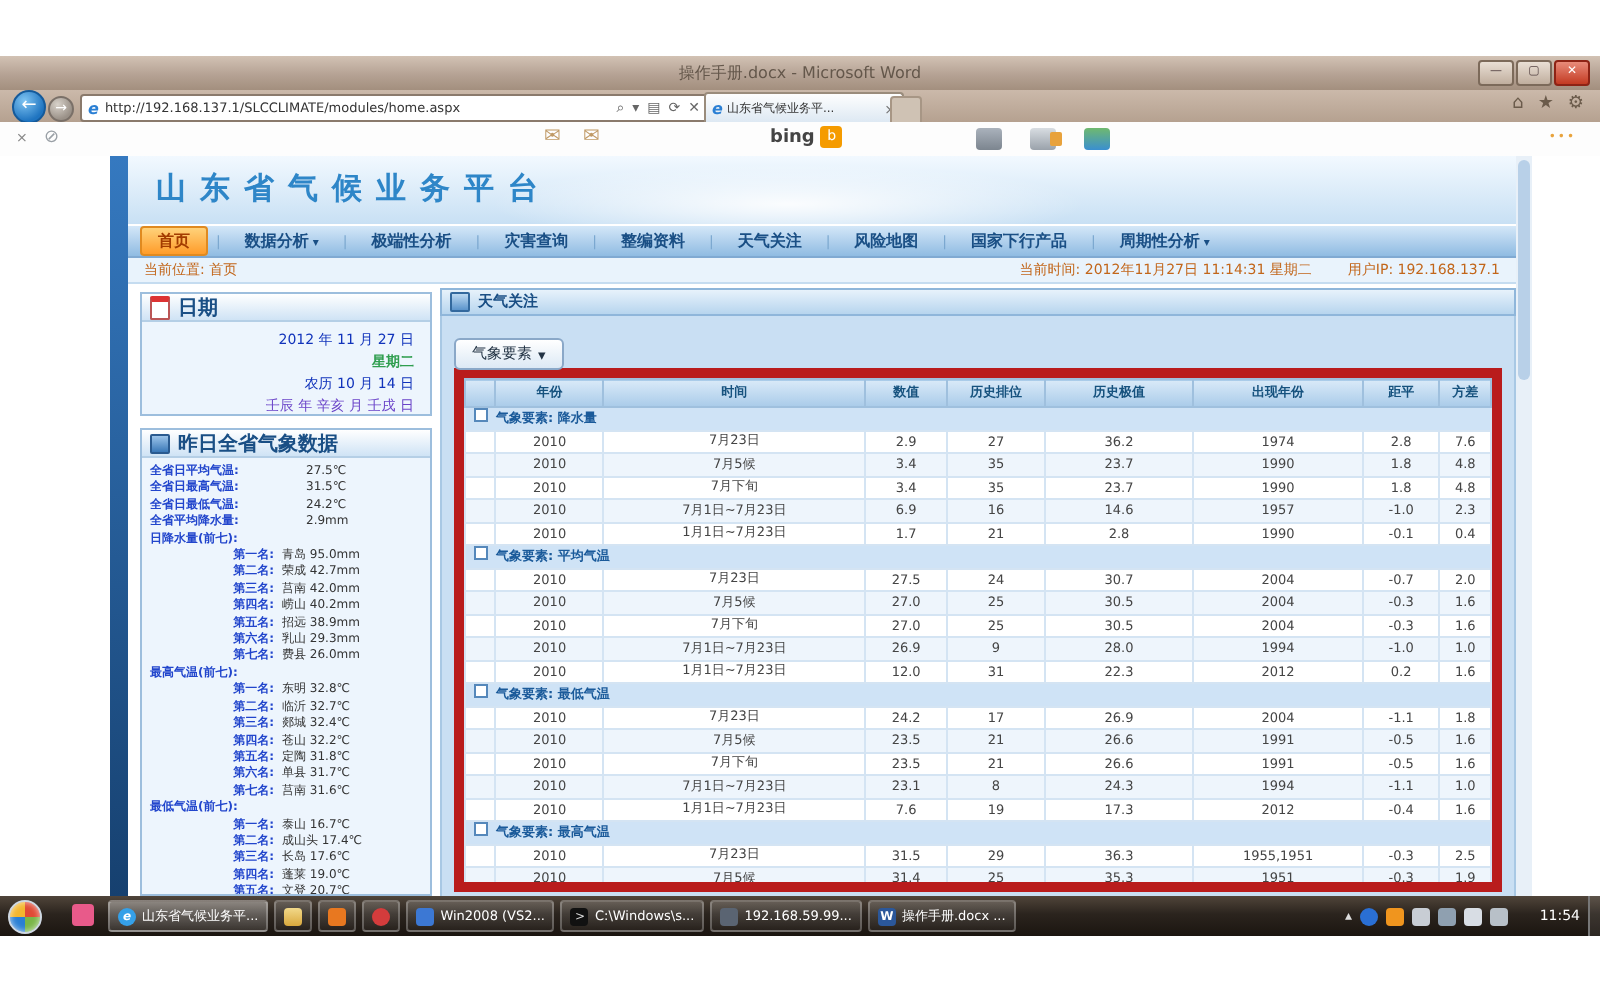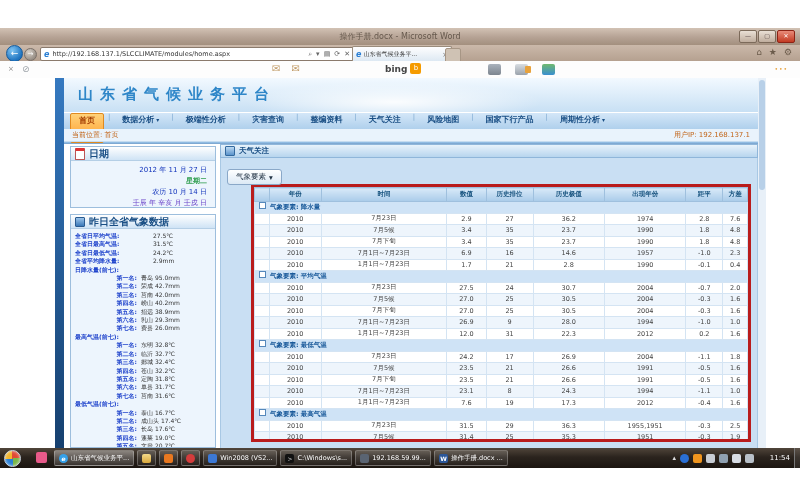--- a/index.html
+++ b/index.html
@@ -65,23 +65,23 @@
     background:linear-gradient(#f2f9ff,#c8e0f4);overflow:hidden;}
   .banner:before{content:"";position:absolute;left:180px;top:4px;width:300px;height:40px;border-radius:50%;
     background:radial-gradient(ellipse,rgba(255,255,255,.9),rgba(255,255,255,0) 70%);}
   .page-title{position:absolute;left:14px;top:7px;font-size:15px;font-weight:bold;color:#2e86c8;
     letter-spacing:7px;white-space:nowrap;}
   .welcome{position:absolute;right:0;top:18px;width:195px;height:16px;
     background:linear-gradient(#45c4ec,#14a5dc);clip-path:polygon(14px 0,100% 0,100% 100%,0 100%);
     color:#fff;font-size:7.5px;line-height:16px;text-align:center;white-space:nowrap;}
   .welcome .usr{color:#ffd24a;font-weight:bold;margin:0 2px;}
 
-  .navbar{position:absolute;left:64px;top:34px;width:694px;height:32px;
+  .navbar{position:absolute;left:64px;top:34px;width:694px;height:17px;
     background:linear-gradient(#d4e7f8,#8fbbe2);border-top:1px solid #fff;border-bottom:1px solid #7fa9d2;
-    display:flex;padding-left:6px;box-sizing:border-box;gap:4px;}
+    display:flex;align-items:center;padding-left:6px;box-sizing:border-box;gap:4px;}
   .nav-item{font-size:8px;font-weight:bold;color:#1a4f85;padding:1px 8px;white-space:nowrap;cursor:default;}
   .nav-home{background:linear-gradient(#ffd27a,#ff9c2a);border:1px solid #e08a20;border-radius:2px;color:#a33c00;}
   .nav-sep{color:#7aa7cf;font-size:7px;}
   .nav-arrow{font-size:6px;color:#1a4f85;margin-left:2px;}
 
   .crumbbar{position:absolute;left:64px;top:51px;width:694px;height:13px;background:#e9f3fc;
     border-bottom:1px solid #c5dcf0;font-size:7px;line-height:13px;color:#c2661a;
     display:flex;justify-content:space-between;padding:0 8px;box-sizing:border-box;white-space:nowrap;}
   .crumb-right{display:flex;gap:18px;}
 
@@ -113,21 +113,21 @@
   .mainpanel{position:absolute;left:220px;top:66px;width:538px;height:304px;}
   .main-hd{height:14px;background:linear-gradient(#e7f2fb,#b7d5ee);border:1px solid #8fb6da;
     display:flex;align-items:center;gap:4px;padding-left:4px;box-sizing:border-box;}
   .main-hd-label{font-size:7.5px;font-weight:bold;color:#1a4f85;}
   .grid-ico{width:8px;height:8px;background:linear-gradient(#bcd9f2,#5b94cc);border:1px solid #33699e;border-radius:1px;}
   .main-body{position:absolute;left:0;top:14px;width:538px;height:370px;background:#c9dff3;
     border:1px solid #a8c8e4;border-top:none;box-sizing:border-box;padding:6px;}
   .toolbar{height:16px;}
   .tool-btn{display:inline-flex;align-items:center;gap:3px;padding:2px 8px;font-size:7.5px;color:#234;
     background:linear-gradient(#ffffff,#dce9f5);border:1px solid #8aa8c8;border-radius:3px;}
-  .tbl-wrap{height:252px;overflow:hidden;border:3px solid #b91c1c;background:#fff;margin-top:4px;margin-left:24px;}
+  .tbl-wrap{height:252px;overflow:hidden;border:5px solid #b91c1c;background:#fff;margin-top:4px;}
   table{width:100%;border-collapse:collapse;table-layout:fixed;font-size:6.5px;}
   th{height:13px;background:linear-gradient(#d8e9f8,#a9cbe9);color:#16527e;font-weight:bold;
      border:1px solid #9fc0de;padding:0;}
   td{height:10.5px;text-align:center;color:#444;border:1px solid #d4e4f3;padding:0;overflow:hidden;white-space:nowrap;}
   tr.grp td{background:#cfe3f6;text-align:left;color:#1a5a9a;font-weight:bold;padding-left:4px;}
   .grp-box{display:inline-block;width:5px;height:5px;border:1px solid #5588bb;background:#fff;margin-right:4px;}
   tr.odd td{background:#fff;}
   tr.even td{background:#eef5fc;}
 
   .scrollbar{position:absolute;left:758px;top:0;width:8px;height:370px;background:#e8f0f8;}
@@ -247,20 +247,21 @@
         <span class="nav-item">风险地图</span>
         <span class="nav-sep">|</span>
         <span class="nav-item">国家下行产品</span>
         <span class="nav-sep">|</span>
         <span class="nav-item">周期性分析<span class="nav-arrow">▾</span></span>
       </div>
 
     <div class="crumbbar">
       <span>当前位置: 首页</span>
       <span class="crumb-right">
+        <span>当前时间: 2012年11月27日 11:14:31 星期二</span>
         <span>用户IP: 192.168.137.1</span>
       </span>
     </div>
 
     <div class="sidebar">
       <div class="panel p-date">
         <div class="panel-hd">
           <span class="cal-ico"></span>
           <span class="panel-hd-label">日期</span>
         </div>

